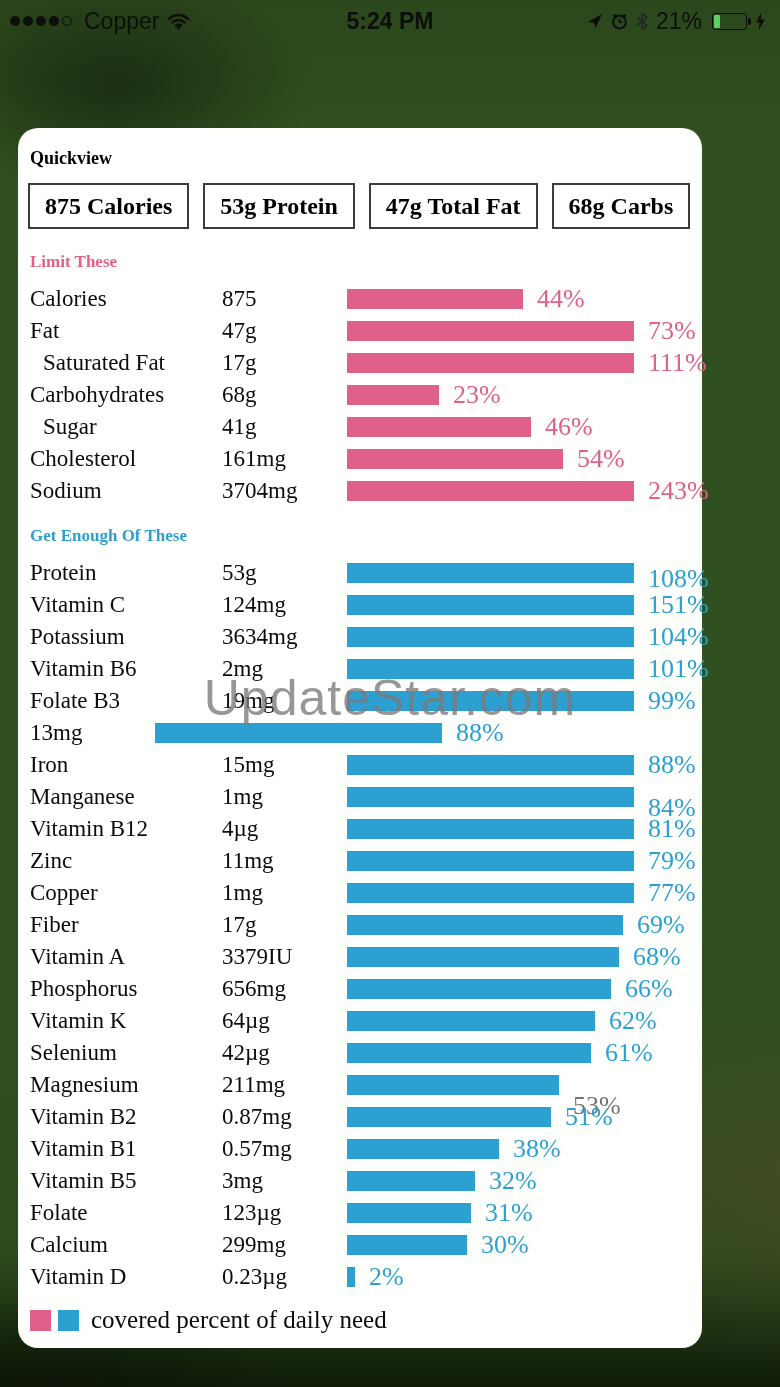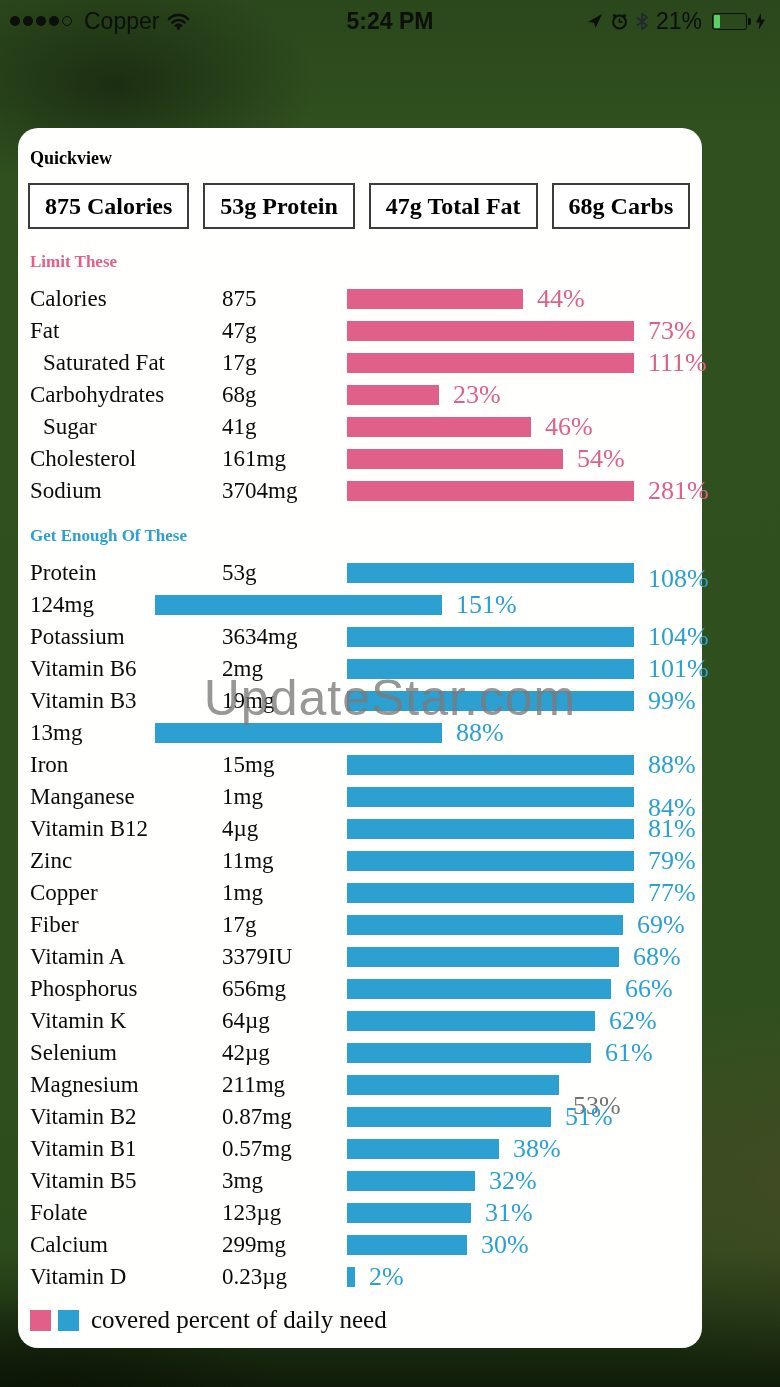--- a/index.html
+++ b/index.html
@@ -161,54 +161,55 @@
     <span class="r-label">Cholesterol</span>
     <span class="r-value">161mg</span>
     <span class="bar" style="width: 216px; background: rgb(224, 96, 138);"></span>
     <span class="pct" style="color: rgb(224, 96, 138);">54%</span>
   </div>
 
   <div class="row">
     <span class="r-label">Sodium</span>
     <span class="r-value">3704mg</span>
     <span class="bar" style="width: 287px; background: rgb(224, 96, 138);"></span>
-    <span class="pct" style="color: rgb(224, 96, 138);">281%</span>
+    <span class="pct" style="color: rgb(224, 96, 138);">243%</span>
   </div>
 </div>
   <div class="sec-heading" id="enough-heading" style="color: rgb(45, 160, 210);">Get Enough Of These</div>
   <div class="rows" id="enough-rows">
   <div class="row">
     <span class="r-label">Protein</span>
     <span class="r-value">53g</span>
     <span class="bar" style="width: 287px; background: rgb(45, 160, 210);"></span>
     <span class="pct" style="color: rgb(45, 160, 210); margin-top: 12px;">108%</span>
   </div>
 
   <div class="row">
+    <span class="r-label">Vitamin C</span>
     <span class="r-value">124mg</span>
     <span class="bar" style="width: 287px; background: rgb(45, 160, 210);"></span>
     <span class="pct" style="color: rgb(45, 160, 210);">151%</span>
   </div>
 
   <div class="row">
     <span class="r-label">Potassium</span>
     <span class="r-value">3634mg</span>
     <span class="bar" style="width: 287px; background: rgb(45, 160, 210);"></span>
     <span class="pct" style="color: rgb(45, 160, 210);">104%</span>
   </div>
 
   <div class="row">
     <span class="r-label">Vitamin B6</span>
     <span class="r-value">2mg</span>
     <span class="bar" style="width: 287px; background: rgb(45, 160, 210);"></span>
     <span class="pct" style="color: rgb(45, 160, 210);">101%</span>
   </div>
 
   <div class="row">
-    <span class="r-label">Vitamin B3</span>
+    <span class="r-label">Folate B3</span>
     <span class="r-value">19mg</span>
     <span class="bar" style="width: 287px; background: rgb(45, 160, 210);"></span>
     <span class="pct" style="color: rgb(45, 160, 210);">99%</span>
   </div>
 
   <div class="row">
     <span class="r-value">13mg</span>
     <span class="bar" style="width: 287px; background: rgb(45, 160, 210);"></span>
     <span class="pct" style="color: rgb(45, 160, 210);">88%</span>
   </div>

